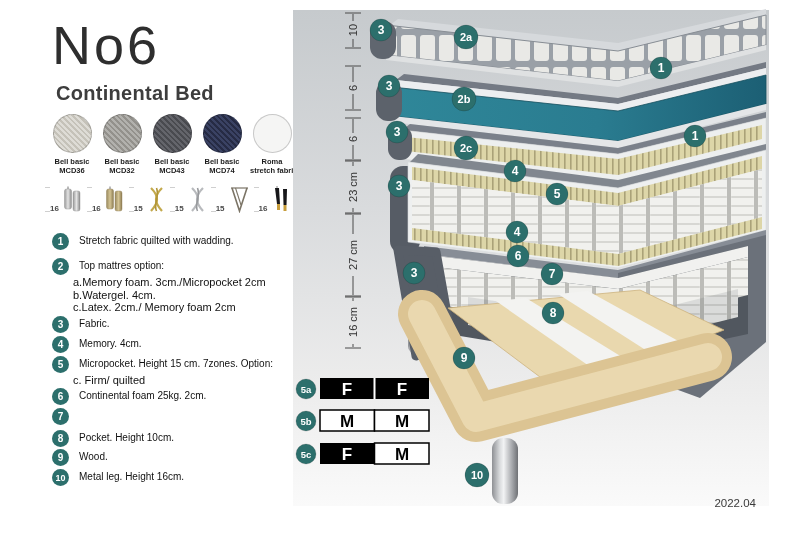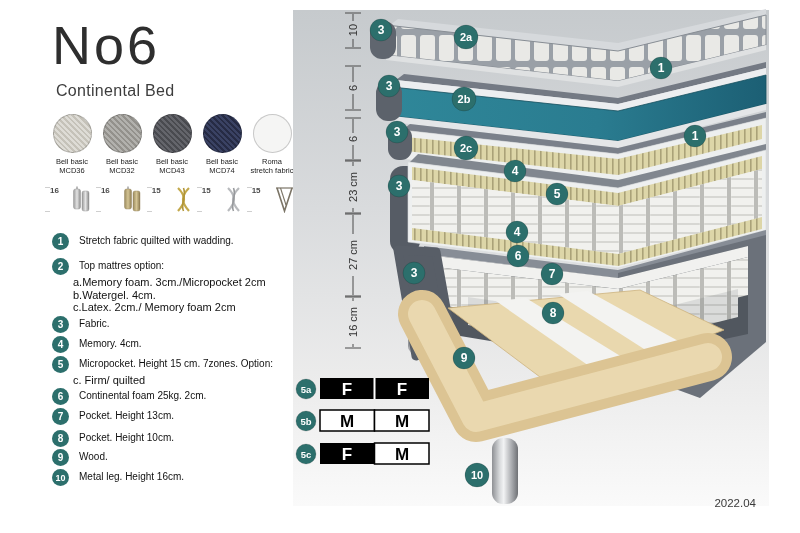--- a/index.html
+++ b/index.html
@@ -3,32 +3,32 @@
 <meta charset="utf-8">
 <style>
   html,body{margin:0;padding:0;}
   body{
     width:800px;height:533px;position:relative;overflow:hidden;
     background:#ffffff;font-family:"Liberation Sans",sans-serif;color:#111;
   }
   
   .panel{position:absolute;left:0;top:0;width:293px;height:510px;background:#fff;}
   .title{position:absolute;left:52px;top:14px;font-size:54px;font-weight:300;letter-spacing:3px;color:#2e2e2e;}
-  .subtitle{position:absolute;left:56px;top:82px;font-size:16px;font-weight:400;letter-spacing:.3px;color:#3d3d3d;}
+  .subtitle{position:absolute;left:56px;top:82px;font-size:20px;font-weight:700;letter-spacing:.3px;color:#3d3d3d;}
   .swatches{position:absolute;left:50px;top:114px;display:flex;gap:6px;}
   .swatch{width:44px;text-align:center;}
   .swatch-circle{width:37px;height:37px;border-radius:50%;margin:0 auto 4px;border:1px solid rgba(0,0,0,.18);}
   .s1{background:repeating-linear-gradient(45deg,#dedcd6 0 2px,#c5c2b9 2px 4px);}
   .s2{background:repeating-linear-gradient(45deg,#b2b1ad 0 2px,#93918c 2px 4px);}
   .s3{background:repeating-linear-gradient(45deg,#64656b 0 2px,#494a4f 2px 4px);}
   .s4{background:repeating-linear-gradient(45deg,#3a4263 0 2px,#262b44 2px 4px);}
   .s5{background:#f5f5f4;}
-  .swatch-label{font-size:7.5px;line-height:9px;color:#1d1d1d;white-space:nowrap;}
+  .swatch-label{font-size:7.5px;line-height:9px;color:#1d1d1d;white-space:nowrap;font-weight:bold;}
   .legs{position:absolute;left:48px;top:186px;display:flex;align-items:flex-end;gap:5px;}
-  .leg-item{position:relative;display:flex;align-items:flex-start;gap:13px;padding:0 2px;}
+  .leg-item{position:relative;display:flex;align-items:flex-end;gap:4px;padding:0 2px;}
   .leg-item::before,.leg-item::after{content:"";position:absolute;left:-3px;width:5px;height:1px;background:#cfcfcf;}
   .leg-item::before{top:1px;} .leg-item::after{bottom:1px;}
   .leg-num{font-size:8px;font-weight:bold;color:#4a4a4a;}
   .features{position:absolute;left:52px;top:233px;width:238px;}
   .feature{display:flex;gap:10px;}
   .fnum{flex:0 0 17px;width:17px;height:17px;border-radius:50%;background:#2c6f6c;color:#fff;
         font-size:10px;font-weight:bold;display:flex;align-items:center;justify-content:center;}
   .ftext{font-size:10px;color:#111;padding-top:2px;}
   .fsubs{margin:1px 0 0 21px;font-size:11px;line-height:12.5px;color:#111;}
   .mb8{margin-bottom:8px}.mb2{margin-bottom:2px}.mb3{margin-bottom:3px}.mb5{margin-bottom:5px}
@@ -157,21 +157,20 @@
       <div class="fsubs">
         <div>c. Firm/ quilted</div>
       </div>
     </div>
     <div class="feature mb3">
       <span class="fnum">6</span>
       <span class="ftext">Continental foam 25kg. 2cm.</span>
     </div>
     <div class="feature mb5">
       <span class="fnum">7</span>
-      <span class="ftext">Pocket. Height 13cm.</span>
     </div>
     <div class="feature mb2">
       <span class="fnum">8</span>
       <span class="ftext">Pocket. Height 10cm.</span>
     </div>
     <div class="feature mb3">
       <span class="fnum">9</span>
       <span class="ftext">Wood.</span>
     </div>
     <div class="feature">

